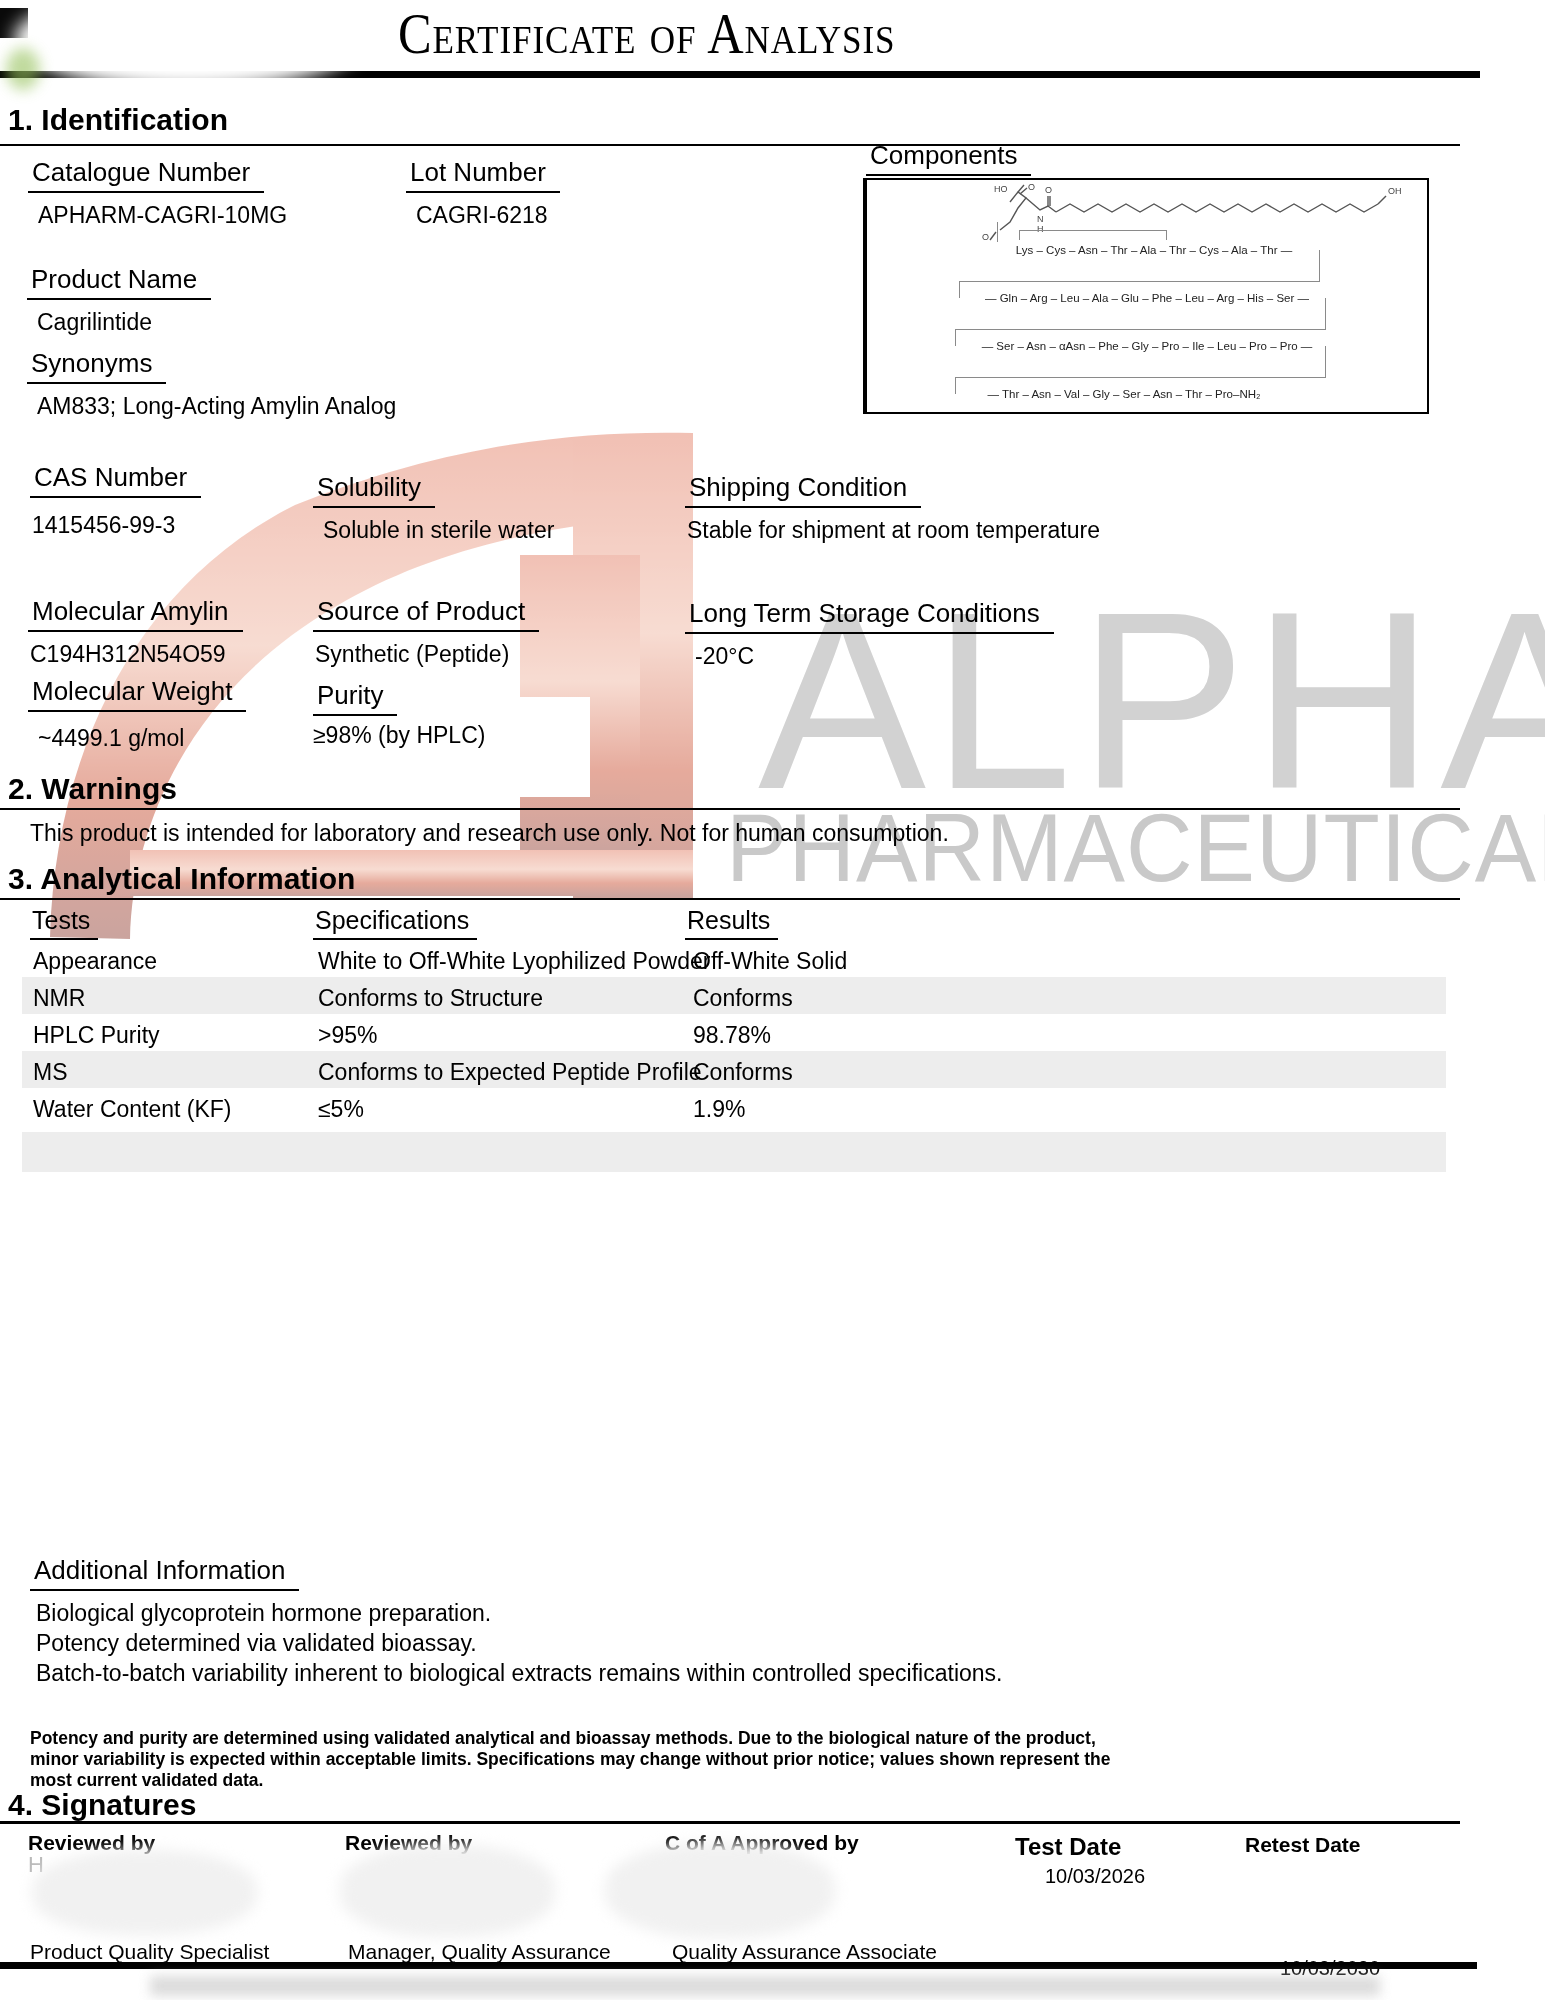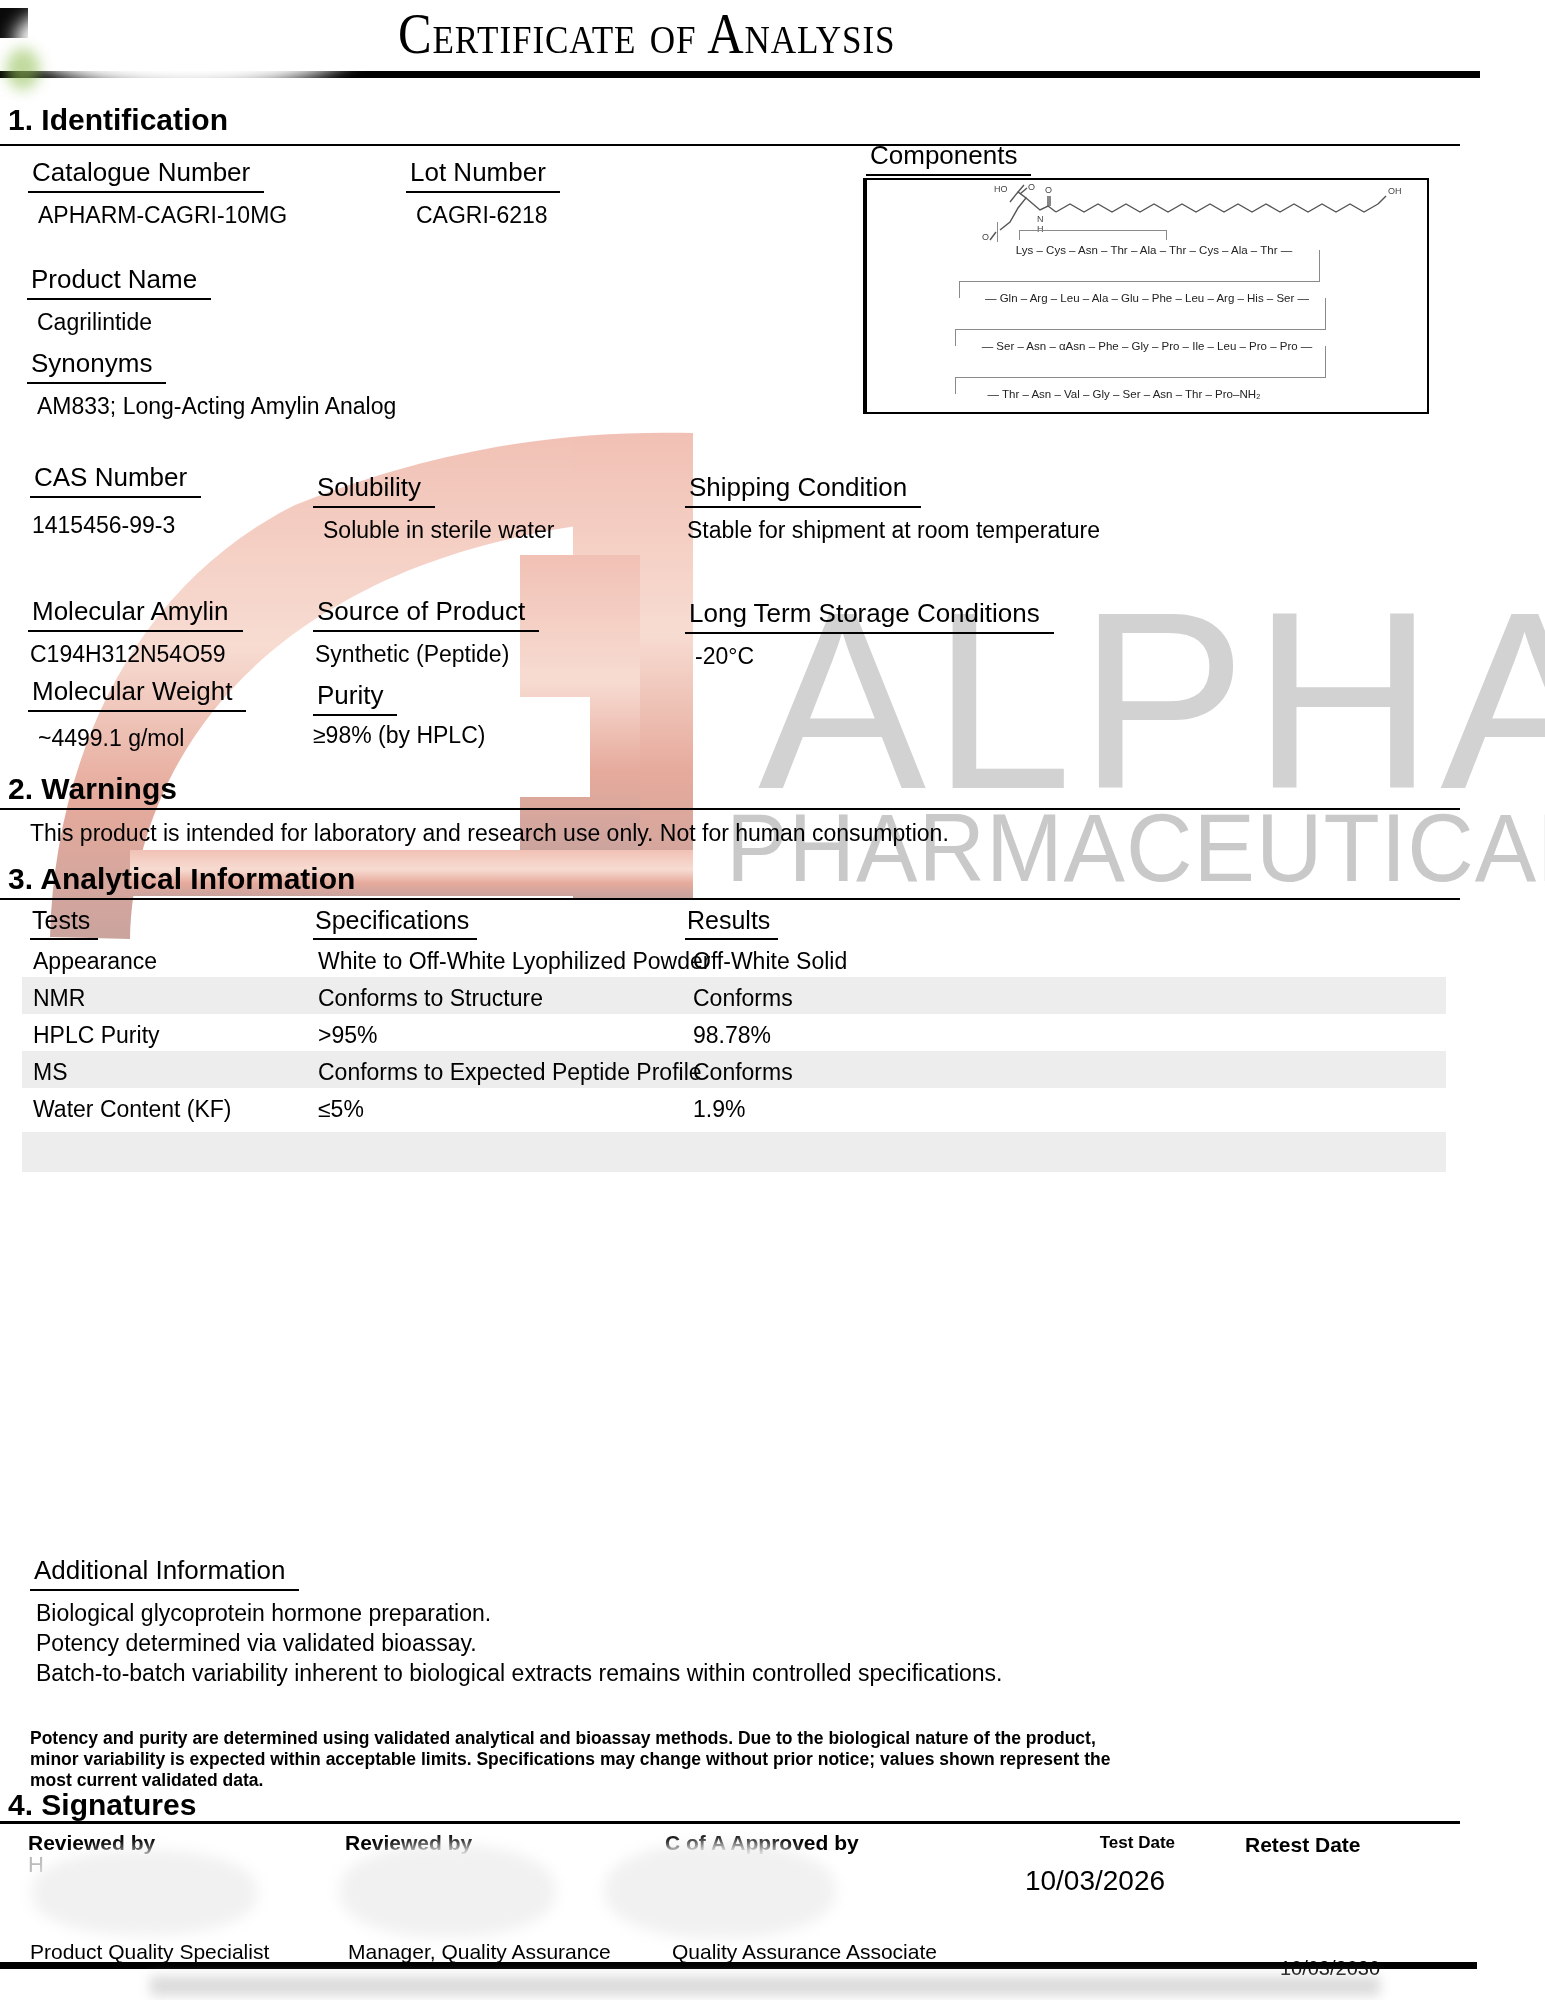--- a/index.html
+++ b/index.html
@@ -204,25 +204,25 @@
   <div class="cell" style="left:36px;top:1660px">Batch-to-batch variability inherent to biological extracts remains within controlled specifications.</div>
 
   <div class="abs" style="left:30px;top:1728px;width:1110px;font-size:17.5px;font-weight:bold;line-height:21px">Potency and purity are determined using validated analytical and bioassay methods. Due to the biological nature of the product, minor variability is expected within acceptable limits. Specifications may change without prior notice; values shown represent the most current validated data.</div>
 
   <div class="abs h1" style="left:8px;top:1788px">4. Signatures</div>
   <div class="rule" style="left:0;top:1821px;width:1460px;height:3px"></div>
 
   <div class="abs" style="left:28px;top:1831px;font-size:21px;font-weight:bold">Reviewed by</div>
   <div class="abs" style="left:345px;top:1831px;font-size:21px;font-weight:bold">Reviewed by</div>
   <div class="abs" style="left:665px;top:1831px;font-size:21px;font-weight:bold">C of A Approved by</div>
-  <div class="abs" style="left:1015px;top:1833px;width:160px;text-align:right;font-size:17px;font-weight:bold">Test Date</div>
+  <div class="abs" style="left:1015px;top:1833px;width:160px;text-align:left;font-size:24px;font-weight:bold">Test Date</div>
   <div class="abs" style="left:1245px;top:1833px;width:170px;font-size:21px;font-weight:bold">Retest Date</div>
 
   <div class="abs" style="left:28px;top:1852px;font-size:22px;color:#b9b9b9">H</div>
-  <div class="abs" style="left:1015px;top:1865px;width:160px;text-align:center;font-size:28px">10/03/2026</div>
+  <div class="abs" style="left:1015px;top:1865px;width:160px;text-align:center;font-size:20px">10/03/2026</div>
   <div class="abs" style="left:1245px;top:1957px;width:170px;text-align:center;font-size:20px">10/03/2030</div>
 
   <div class="sigblob" style="left:32px;top:1850px;width:225px;height:85px"></div>
   <div class="sigblob" style="left:340px;top:1845px;width:215px;height:92px"></div>
   <div class="sigblob" style="left:605px;top:1843px;width:230px;height:95px"></div>
 
   <div class="abs" style="left:30px;top:1940px;font-size:21px">Product Quality Specialist</div>
   <div class="abs" style="left:348px;top:1940px;font-size:21px">Manager, Quality Assurance</div>
   <div class="abs" style="left:672px;top:1940px;font-size:21px">Quality Assurance Associate</div>
 

